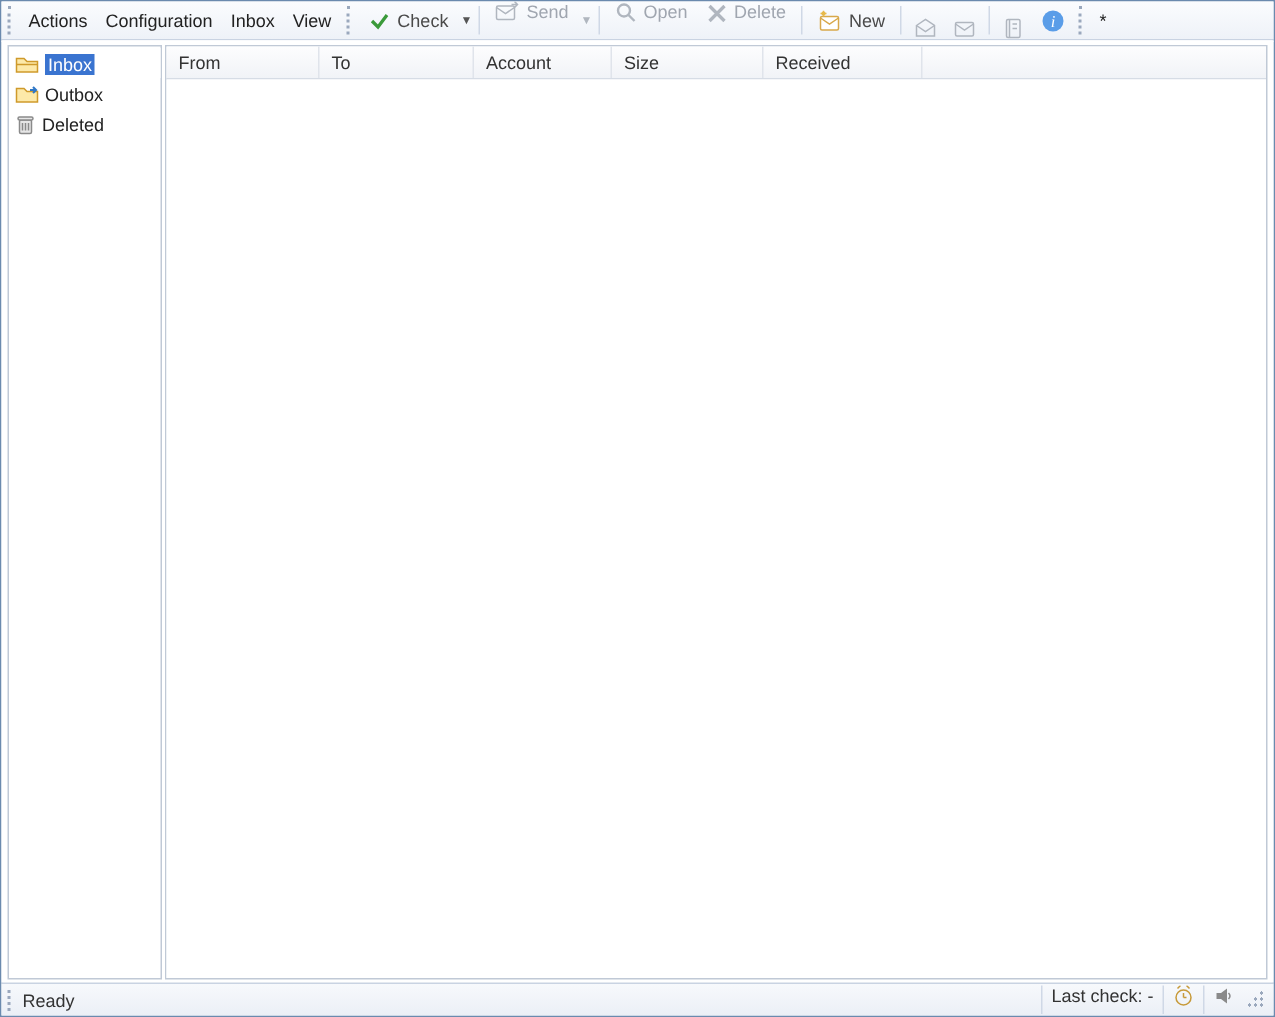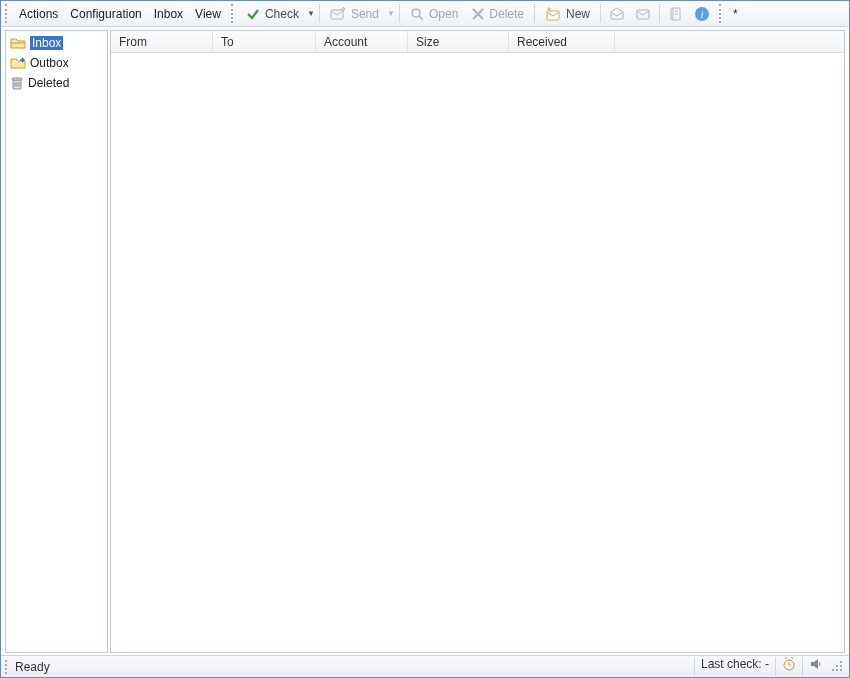--- a/index.html
+++ b/index.html
@@ -66,21 +66,21 @@
   .sep-v {
     width:1px; background:#cfd8e6; margin:3px 3px;
   }
 
   
   .tool {
     display:flex; align-items:center;
     padding:11px 7px; gap:5px;
     color:#4a4a4a; cursor:default;
   }
-  .tool.disabled { color:#a0a6b0; }
+  .tool.disabled { color:#a0a6b0;align-items:flex-end; }
   .tool.iconbox {
     padding:0 4px; width:26px; justify-content:center;
   }
   .drop-mini {
     width:10px; display:flex; align-items:center; justify-content:center;
     color:#555; font-size:8px;
   }
 
   
   .client {

